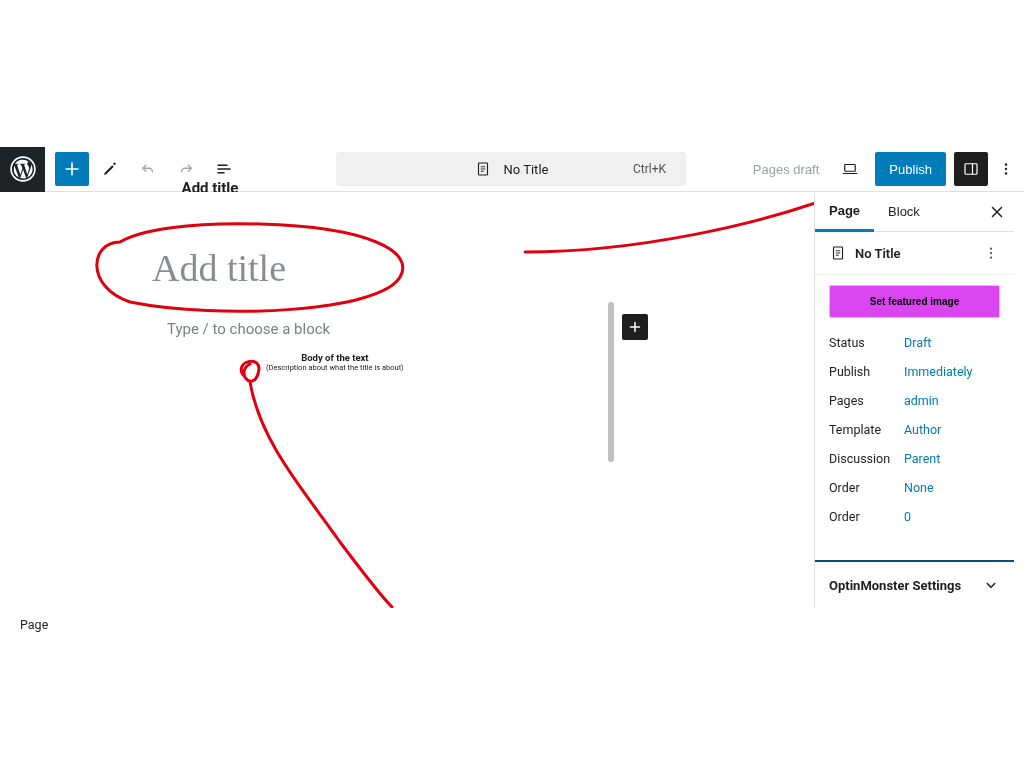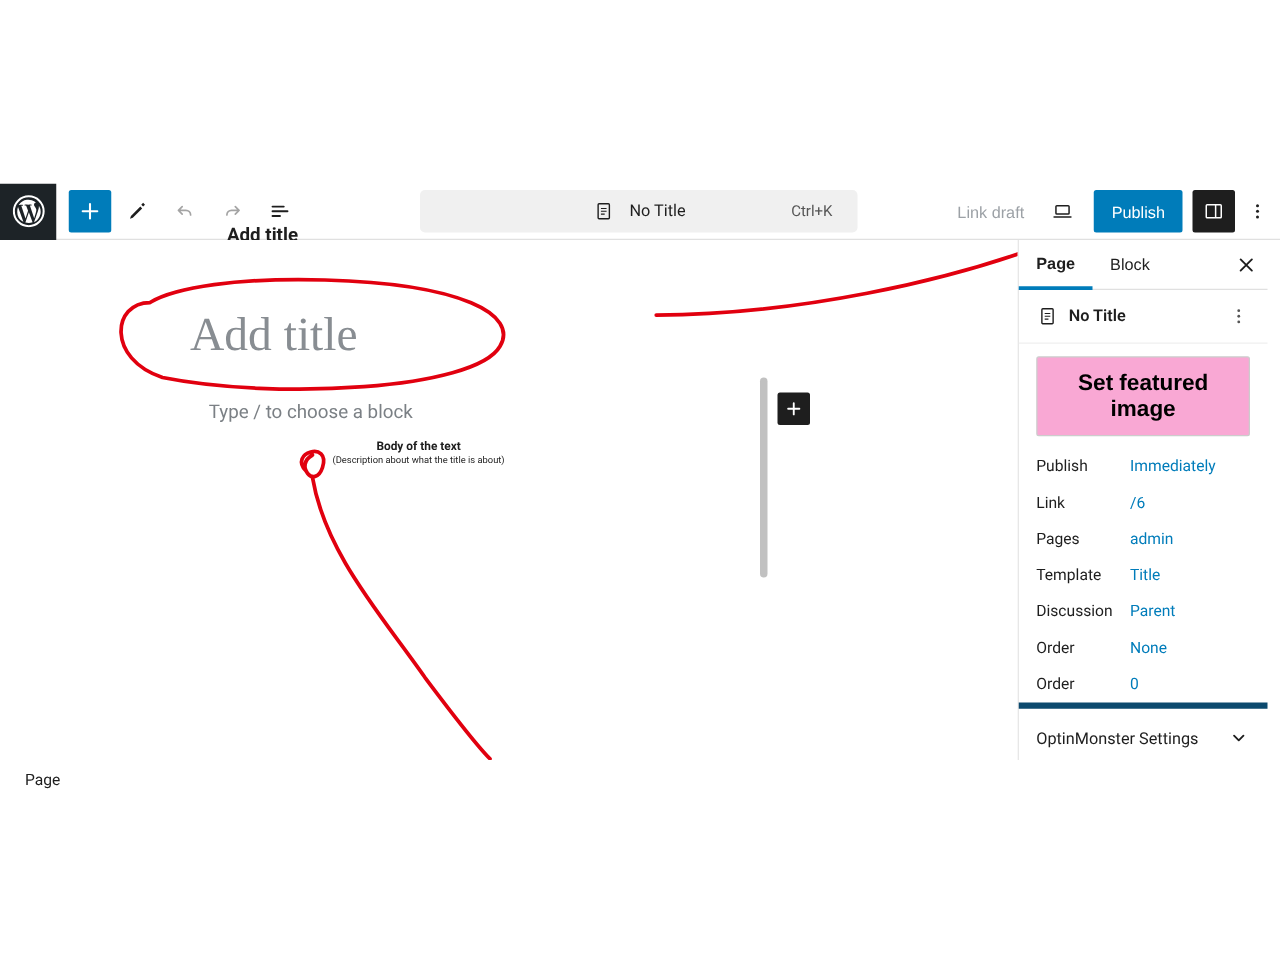--- a/index.html
+++ b/index.html
@@ -160,44 +160,44 @@
     display:flex; align-items:center;
     padding: 12px 14px;
     border-bottom:1px solid #f0f0f0;
     font-size:13px; font-weight:600;
     gap:8px;
   }
   .sb-row .more { margin-left:auto; font-size:16px; color:#555; cursor:pointer;}
   .featured-btn {
     margin: 10px 14px;
     border:1px solid #ccc;
-    background:#f9a8d4;
+    background:#d946ef;
     padding:10px;
-    font-size:18px;
+    font-size:10px;
     text-align:center;
     cursor:pointer;
     border-radius:2px;
     font-weight:600;
   }
   .lastedit {
     padding: 4px 14px 10px; color:#787c82; font-size:12px;
   }
   .meta-list { display:flex; flex-direction:column; }
   .meta-row {
     display:flex; padding: 7px 14px;
     font-size:12.5px;
   }
   .meta-row .k { width: 75px; color:#1e1e1e; }
   .meta-row .v { color:#007cba; cursor:pointer;}
   .opt-panel {
     margin-top:auto;
-    border-top:5px solid #0c4a6e;
+    border-top:2px solid #0c4a6e;
     padding: 14px;
-    display:flex; align-items:flex-end;
-    font-size:13px; font-weight:400;
+    display:flex; align-items:center;
+    font-size:13px; font-weight:700;
     cursor:pointer;
   }
   .opt-panel .chev { margin-left:auto; }
 
   .vsb {
     position:absolute; right:200px; top:0; bottom:0;
     width:6px;
     display:flex; flex-direction:column;
   }
   .vsb .track{flex:1; background:transparent;}
@@ -258,21 +258,21 @@
   <div class="doc-overview">
     <svg class="ic page-icon" viewBox="0 0 24 24">
         <rect x="6" y="4" width="12" height="16" rx="1" fill="none" stroke="#1e1e1e" stroke-width="1.5"></rect>
         <path d="M9 9h6M9 12h6M9 15h4" stroke="#1e1e1e" stroke-width="1.2"></path>
       </svg>
     <span>No Title</span>
     <span class="shortcut">Ctrl+K</span>
   </div>
 
   <div class="spacer"></div>
-  <button class="save-draft">Link draft</button>
+  <button class="save-draft">Pages draft</button>
   <button class="btn device-btn">
     <svg class="ic" viewBox="0 0 24 24">
         <rect x="5" y="6" width="14" height="9" rx="1" fill="none" stroke="#1e1e1e" stroke-width="1.6"></rect>
         <path d="M3 18h18" stroke="#1e1e1e" stroke-width="1.6" stroke-linecap="round"></path>
       </svg>
   </button>
   <button class="publish-btn">Publish</button>
   <button class="btn settings-btn">
     <svg class="ic" viewBox="0 0 24 24">
         <rect x="4" y="5" width="16" height="14" rx="1" fill="none" stroke="#fff" stroke-width="1.6"></rect>
@@ -349,34 +349,34 @@
         <svg class="ic" viewBox="0 0 24 24">
             <circle cx="12" cy="6" r="1.5" fill="#555"></circle>
             <circle cx="12" cy="12" r="1.5" fill="#555"></circle>
             <circle cx="12" cy="18" r="1.5" fill="#555"></circle>
           </svg>
       </span>
     </div>
     <button class="featured-btn">Set featured image</button>
     <div class="meta-list">
       <div class="meta-row">
+          <span class="k">Status</span>
+          <span class="v">Draft</span>
+        </div>
+      <div class="meta-row">
           <span class="k">Publish</span>
           <span class="v">Immediately</span>
         </div>
       <div class="meta-row">
-          <span class="k">Link</span>
-          <span class="v">/6</span>
-        </div>
-      <div class="meta-row">
           <span class="k">Pages</span>
           <span class="v">admin</span>
         </div>
       <div class="meta-row">
           <span class="k">Template</span>
-          <span class="v">Title</span>
+          <span class="v">Author</span>
         </div>
       <div class="meta-row">
           <span class="k">Discussion</span>
           <span class="v">Parent</span>
         </div>
       <div class="meta-row">
           <span class="k">Order</span>
           <span class="v">None</span>
         </div>
       <div class="meta-row">

